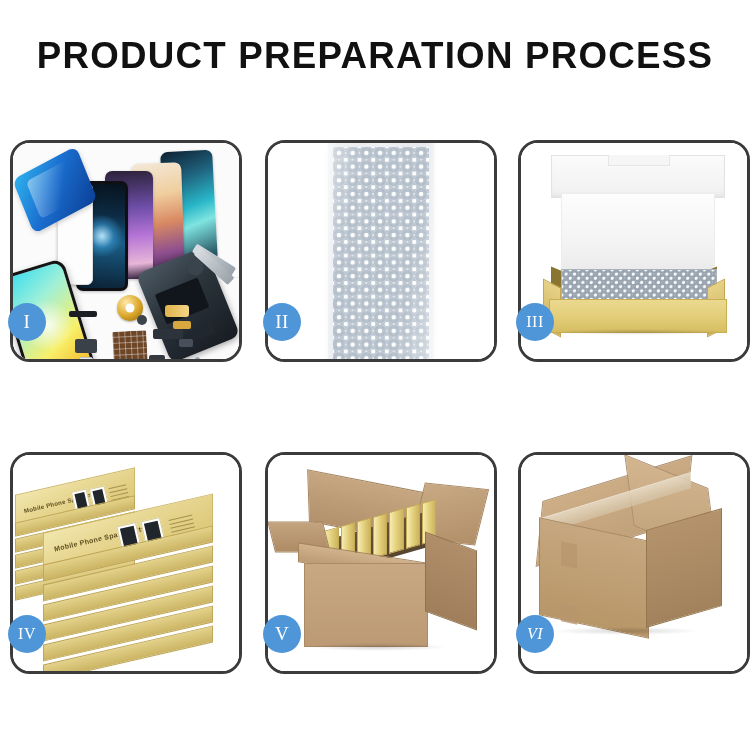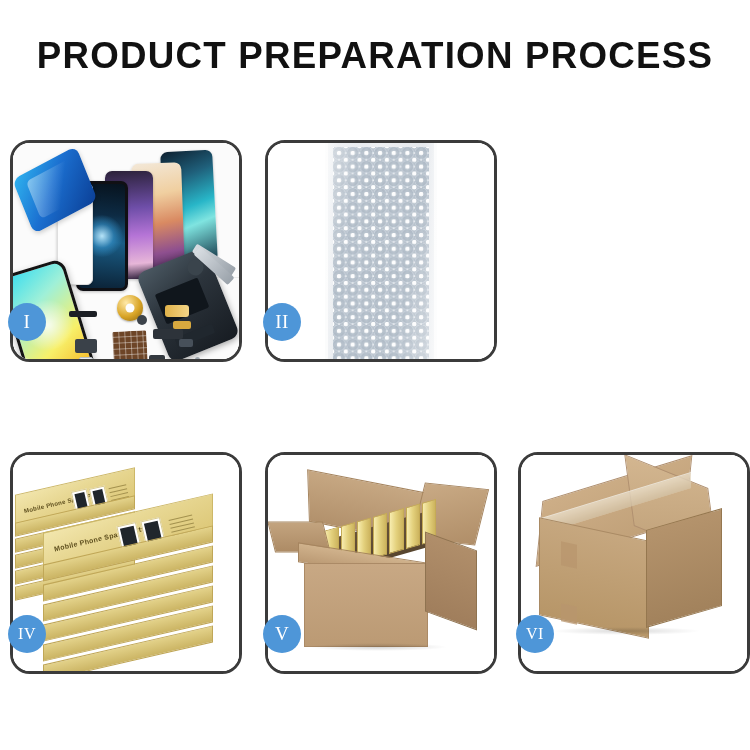--- a/index.html
+++ b/index.html
@@ -44,21 +44,21 @@
     position:absolute; left:0; top:0; right:0; bottom:0;
     border-radius:17px;
     overflow:hidden;
     background:#ffffff;
   }
   .c1{left:10px; top:140px;}
   .c2{left:265px;top:140px;}
   .c3{left:518px;top:140px;}
   .c4{left:10px; top:452px;}
   .c5{left:265px;top:452px;}
-  .c6{left:518px;top:452px;}
+  .c6{left:518px;top:452px;font-style:italic;}
 
   
   .badge{
     position:absolute;
     left:-5px; bottom:18px;
     width:38px;height:38px;
     border-radius:50%;
     background:#4e96d8;
     color:#ffffff;
     font-family:"Liberation Serif",serif;
@@ -380,20 +380,36 @@
           <div class="bubbles"></div>
           <div class="pouch-seam"></div>
           <div class="pouch-seam r"></div>
           <div class="pouch-sheen"></div>
         </div>
       </div>
     </div>
     <div class="badge">II</div>
   </div>
 
+  <div class="card c3">
+    <div class="card-clip">
+      <div class="scene-mailer">
+        <div class="mailer-lid"></div>
+        <div class="mailer-foam"></div>
+        <div class="mailer-inner-l"></div>
+        <div class="mailer-inner-r"></div>
+        <div class="mailer-bubble"></div>
+        <div class="mailer-lip-l"></div>
+        <div class="mailer-lip-r"></div>
+        <div class="mailer-front"></div>
+        <div class="mailer-shadow"></div>
+      </div>
+    </div>
+    <div class="badge wide">III</div>
+  </div>
 
   <div class="card c4">
     <div class="card-clip">
       <div class="scene-stack">
 
         <div class="stkbox" style="left:2px;top:26px;width:118px;height:30px;">
           <div class="stk-top"></div>
           <div class="lbl" style="left:8px;top:18px;font-size:6px;">Mobile Phone Spare Parts</div>
           <div class="lblphone" style="left:58px;top:9px;width:14px;height:19px;">
               <i></i>

